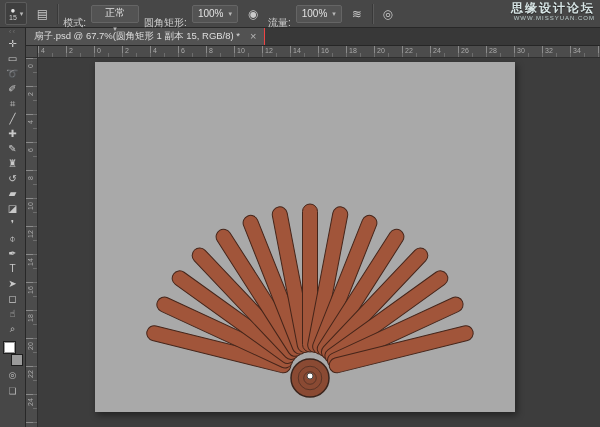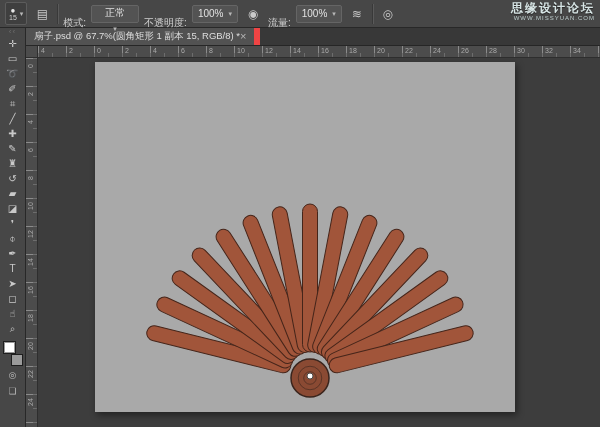--- a/index.html
+++ b/index.html
@@ -27,22 +27,22 @@
 
   
   .watermark{position:absolute;right:5px;top:2px;text-align:right;z-index:6;color:#d8e6e6;
     line-height:1.1;pointer-events:none;}
   .wm1{font-size:12px;letter-spacing:2px;font-weight:bold;text-shadow:0 1px 1px #222;}
   .wm2{font-size:6px;letter-spacing:1px;color:#bccccc;}
 
   
   .tab-bar{position:absolute;left:26px;top:28px;width:574px;height:18px;background:#383838;
     border-bottom:1px solid #262626;display:flex;}
-  .tab{background:#525252;color:#dedede;font-size:9.5px;display:flex;align-items:center;
-    padding:0 8px;border-right:6px solid #ef4444;white-space:nowrap;}
+  .tab{background:#525252;color:#dedede;font-size:9.5px;display:flex;align-items:center;gap:10px;
+    padding:0 8px;border-right:1px solid #ef4444;white-space:nowrap;}
   .tab-close{color:#b5b5b5;font-size:11px;line-height:1;}
 
   
   .ruler-corner{position:absolute;left:26px;top:46px;width:12px;height:12px;background:#4c4c4c;
     border-right:1px solid #2e2e2e;border-bottom:1px solid #2e2e2e;}
   .ruler-h{position:absolute;left:38px;top:46px;width:562px;height:12px;background:#4c4c4c;
     border-bottom:1px solid #2e2e2e;overflow:hidden;
     background-image:
       repeating-linear-gradient(90deg,#6d6d6d 0 1px,transparent 1px 14px),
       repeating-linear-gradient(90deg,#8b8b8b 0 1px,transparent 1px 28px);
@@ -95,21 +95,21 @@
     </div>
     <div class="opt-icon">▤</div>
     <div class="sep"></div>
 
     <span class="opt-label">模式:</span>
     <div class="dd narrow">
       <span>正常</span>
       <span class="arr">▾</span>
     </div>
 
-    <span class="opt-label">不透明度:</span>
+    <span class="opt-label">圆角矩形:</span>
     <div class="dd">
       <span>100%</span>
       <span class="arr">▾</span>
     </div>
     <div class="opt-icon">◉</div>
 
     <span class="opt-label">流量:</span>
     <div class="dd">
       <span>100%</span>
       <span class="arr">▾</span>

